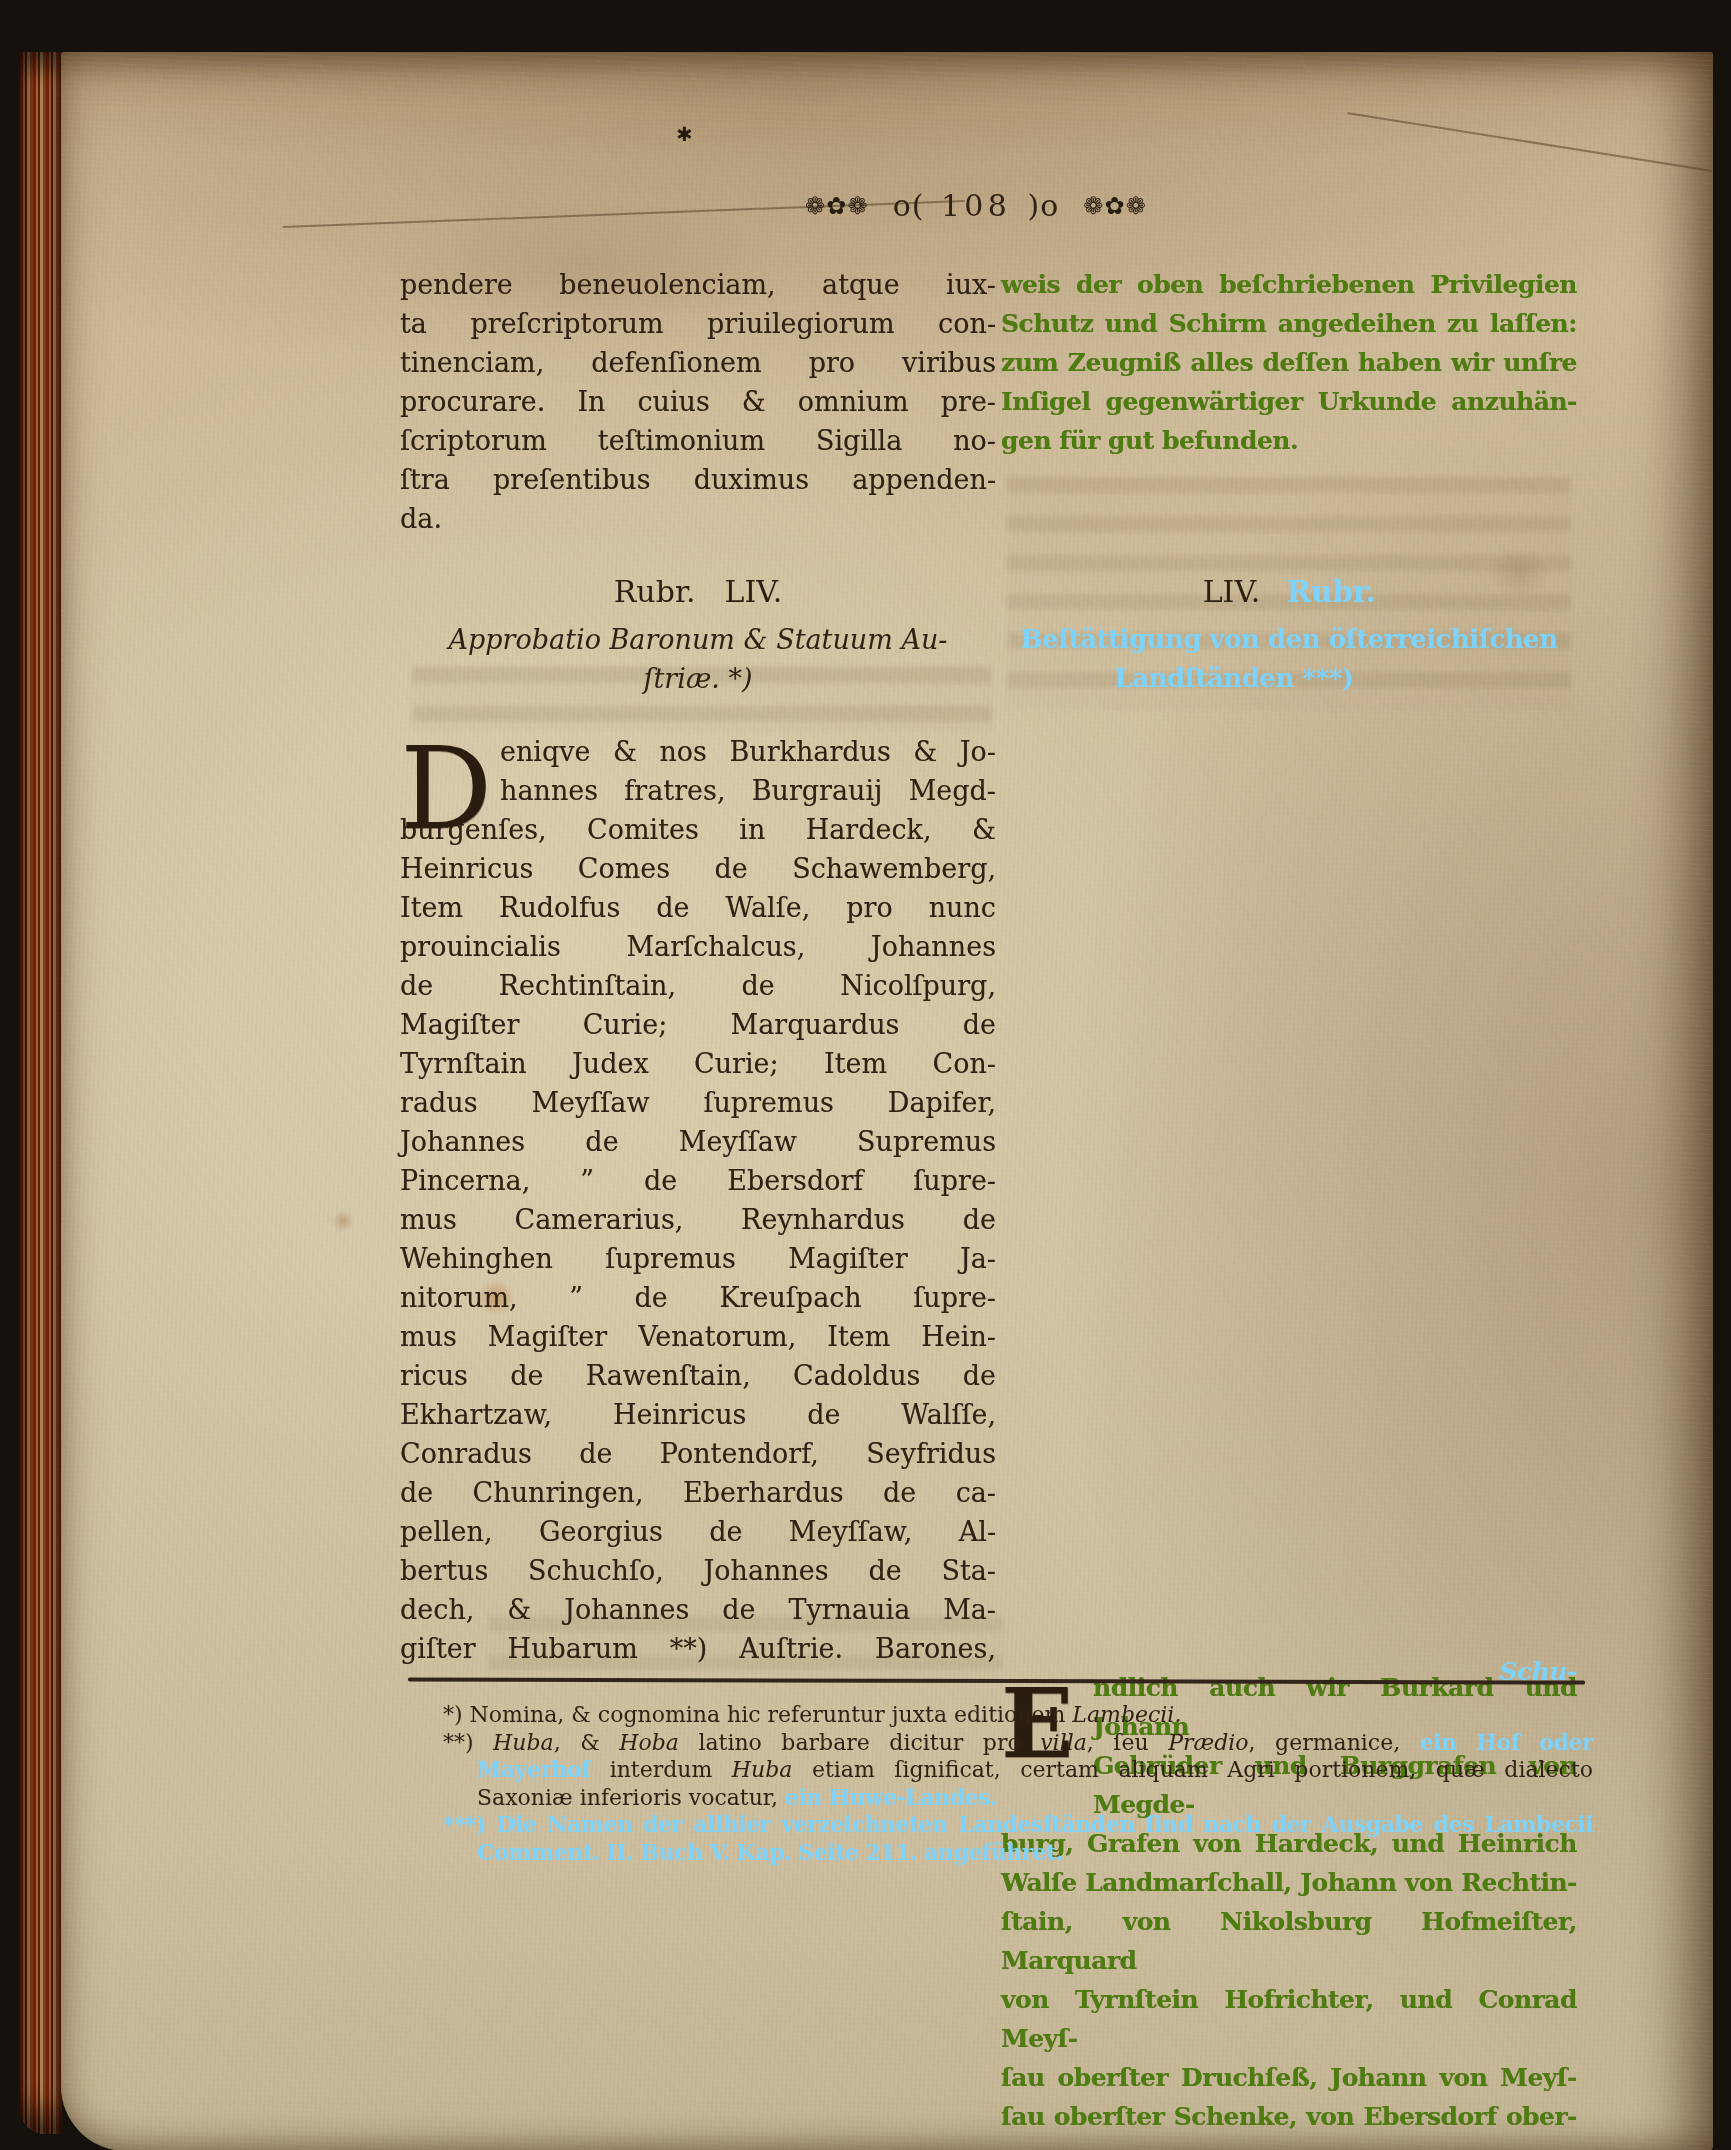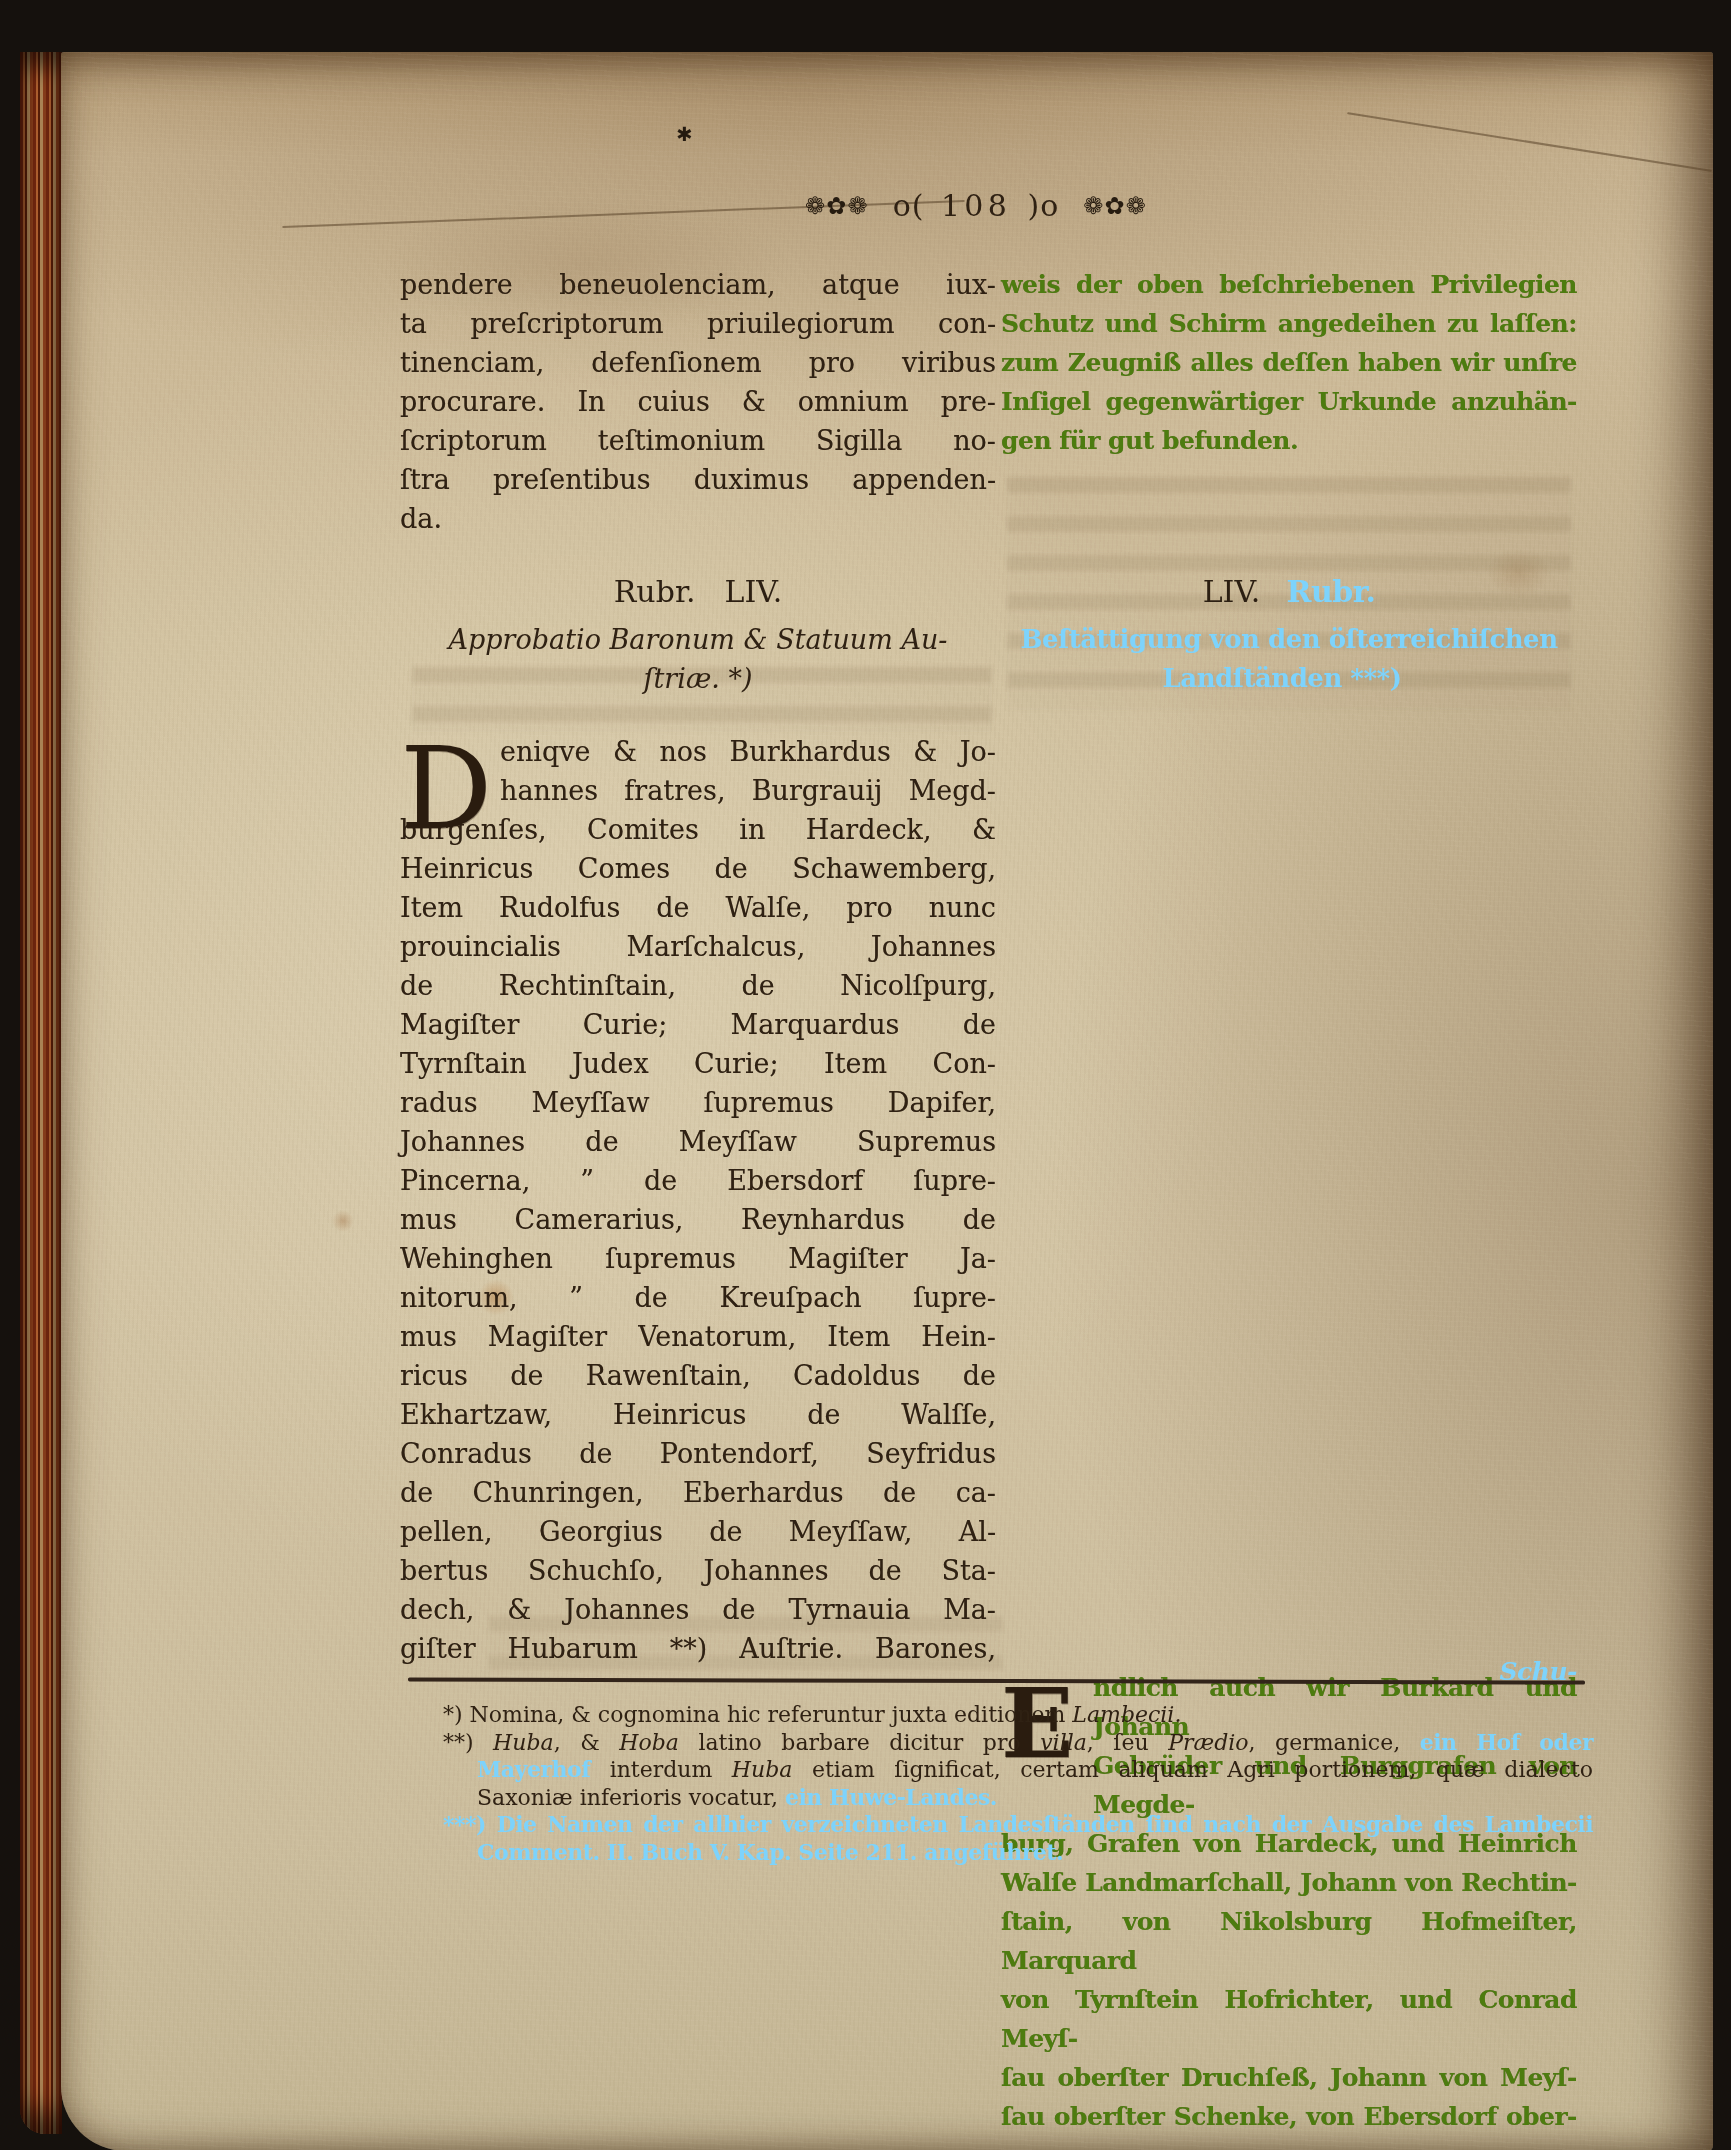--- a/index.html
+++ b/index.html
@@ -161,21 +161,21 @@
     <div class="ln">weis der oben beſchriebenen Privilegien</div>
     <div class="ln">Schutz und Schirm angedeihen zu laſſen:</div>
     <div class="ln">zum Zeugniß alles deſſen haben wir unſre</div>
     <div class="ln">Inſigel gegenwärtiger Urkunde anzuhän-</div>
     <div class="ln">gen für gut befunden.</div>
   </div>
 
 <div class="rubric" style="left:1001px;top:574px;width:576px;word-spacing:16.3px;"><span class="seg-rm">LIV.</span><span class="seg-fr"> Rubr.</span></div>
 
 <div class="subtitle ger frak" style="left:1001px;top:624px;width:576px;">Beſtättigung von den öſterreichiſchen</div>
-<div class="subtitle ger frak" style="left:994px;top:663px;width:576px;">Landſtänden ***)</div>
+<div class="subtitle ger frak" style="left:946px;top:663px;width:576px;">Landſtänden ***)</div>
 
 <div class="col para2" style="left:1001px;top:732px;width:576px;">
   <div class="dropcap d-frak frak">E</div>
   <div class="col-lines body-frak indent-head" style="padding-left:92px;">
       <div class="ln">ndlich auch wir Burkard und Johann</div>
       <div class="ln">Gebrüder und Burggrafen von Megde-</div>
     </div>
   <div class="col-lines body-frak">
       <div class="ln">burg, Grafen von Hardeck, und Heinrich</div>
       <div class="ln">Walſe Landmarſchall, Johann von Rechtin-</div>

